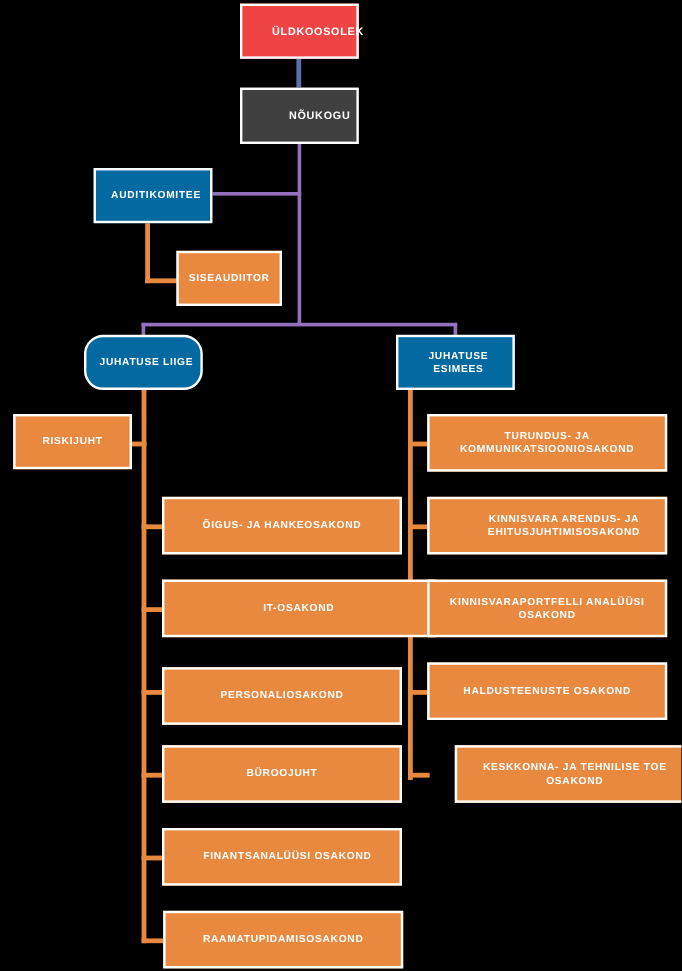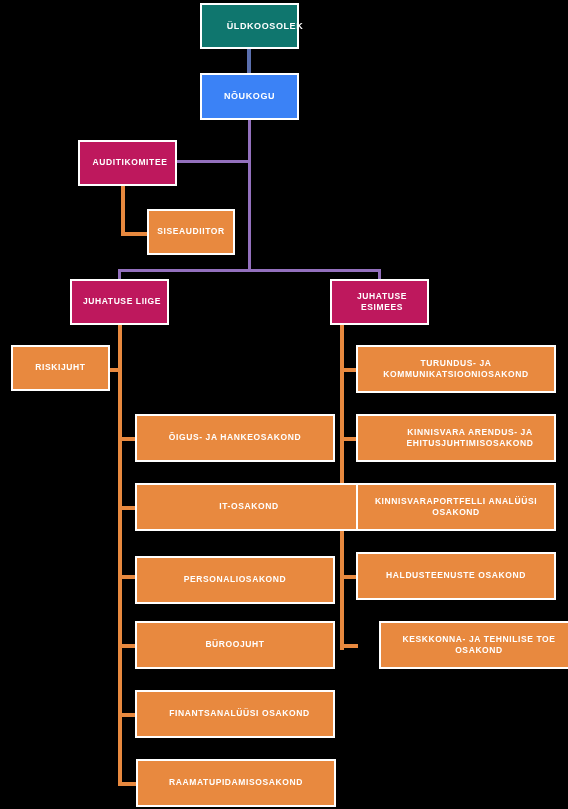--- a/index.html
+++ b/index.html
@@ -38,23 +38,23 @@
     text-align: center;
     color: #FFFFFF;
     font-size: 8.5px;
     font-weight: bold;
     letter-spacing: 0.6px;
     line-height: 1.35;
     padding: 2px 5px;
     z-index: 3;
   }
   .node .label { display: block; }
-  .node.teal   { background: #0f766e; padding-left: 36px; }
-  .node.blue   { background: #3b82f6; }
-  .node.purple { background: #be185d; padding-left: 10px; }
+  .node.teal   { background: #ef4444; padding-left: 36px; }
+  .node.blue   { background: #404040; justify-content: flex-end; }
+  .node.purple { background: #0369a1; padding-left: 10px; }
   .node.orange { background: #E8893F; }
   .node.lg { font-size: 9px; }
 </style>
 </head>
 <body>
 
 <div id="chart">
 
   <div class="line blue" style="left:247px; top:49px; width:4px; height:24px;"></div>
 
@@ -99,21 +99,21 @@
   </div>
 
   <div class="node purple" style="left:78px; top:140px; width:99px; height:46px;">
     <span class="label">AUDITIKOMITEE</span>
   </div>
 
   <div class="node orange" style="left:147px; top:209px; width:88px; height:46px;">
     <span class="label">SISEAUDIITOR</span>
   </div>
 
-  <div class="node purple" style="left:70px; top:279px; width:99px; height:46px;">
+  <div class="node purple" style="left:70px; top:279px; width:99px; height:46px;border-radius:16px;">
     <span class="label">JUHATUSE LIIGE</span>
   </div>
 
   <div class="node purple" style="left:330px; top:279px; width:99px; height:46px;">
     <span>
       <span class="label">JUHATUSE</span>
       <span class="label">ESIMEES</span>
     </span>
   </div>
 

